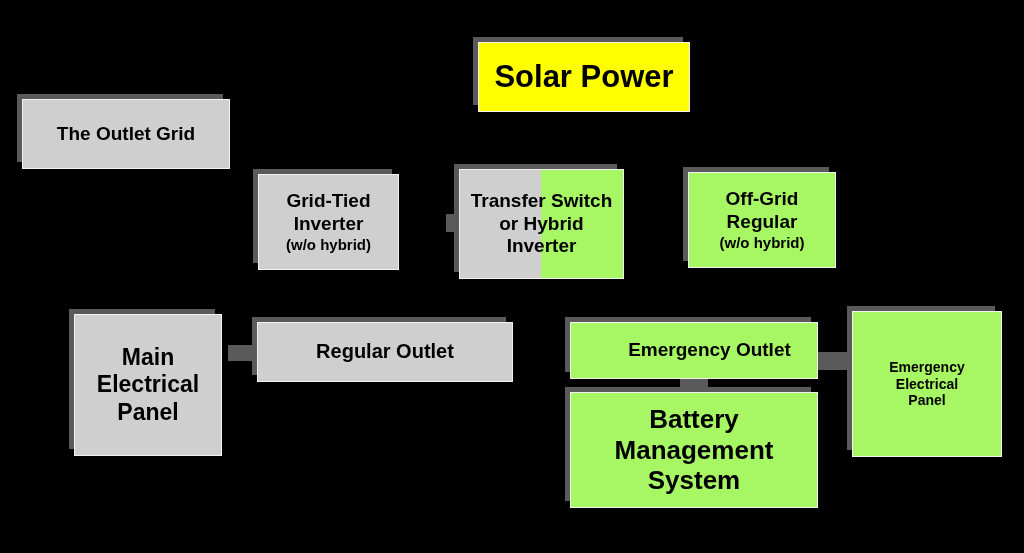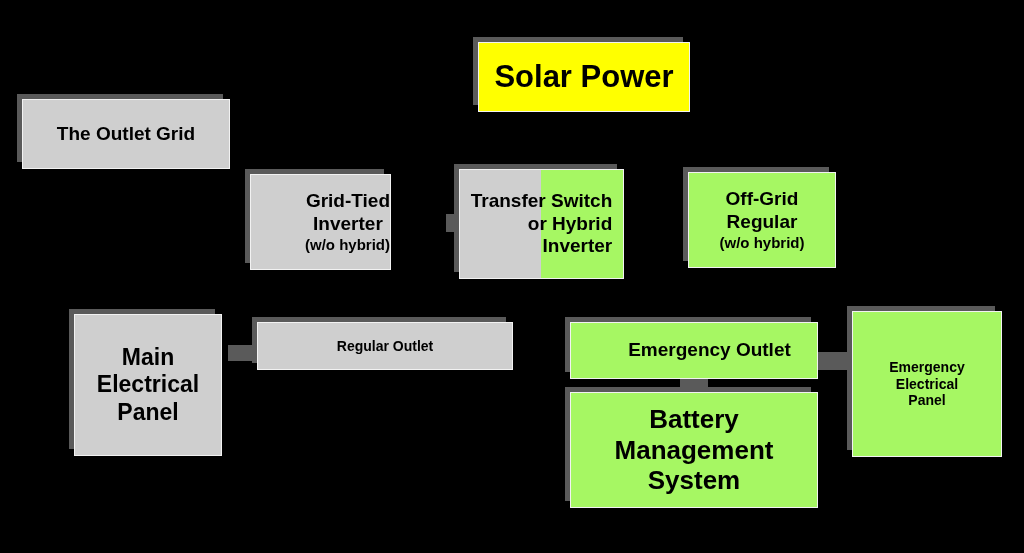--- a/index.html
+++ b/index.html
@@ -45,21 +45,20 @@
     margin-top: 1px;
   }
 
   .fill-gray   { background: #cfcfcf; }
   .fill-green  { background: #a6f763; }
   .fill-yellow { background: #ffff00; margin-left: 44px; }
 
   
   .fill-split {
     background: linear-gradient(to right, #cfcfcf 0%, #cfcfcf 50%, #a6f763 50%, #a6f763 100%);
-    text-align: right;
   }
 
   
   .connector {
     position: absolute;
     background: #5a5a5a;
     z-index: 1;
   }
 </style>
 </head>
@@ -69,41 +68,41 @@
     <div class="connector" style="left: 228px; top: 345px; width: 32px; height: 16px;"></div>
     <div class="connector" style="left: 446px; top: 214px; width: 16px; height: 18px;"></div>
     <div class="connector" style="left: 680px; top: 376px; width: 28px; height: 18px;"></div>
     <div class="connector" style="left: 812px; top: 352px; width: 46px; height: 18px;"></div>
     <div class="node fill-yellow" style="left: 434px; top: 42px; width: 212px; height: 70px; font-size: 31px;">
       <span class="title">Solar Power</span>
     </div>
     <div class="node fill-gray" style="left: 22px; top: 99px; width: 208px; height: 70px; font-size: 19px;">
       <span class="title">The Outlet Grid</span>
     </div>
-    <div class="node fill-gray" style="left: 250px; top: 174px; width: 141px; height: 96px; font-size: 19px; align-items: flex-end;">
+    <div class="node fill-gray" style="left: 258px; top: 174px; width: 141px; height: 96px; font-size: 19px;">
       <span class="title">Grid-Tied
 Inverter</span>
       <span class="sub">(w/o hybrid)</span>
     </div>
     <div class="node fill-split" style="left: 459px; top: 169px; width: 165px; height: 110px; font-size: 19px;">
       <span class="title">Transfer Switch
 or Hybrid
 Inverter</span>
     </div>
     <div class="node fill-green" style="left: 688px; top: 172px; width: 148px; height: 96px; font-size: 19px;">
       <span class="title">Off-Grid
 Regular</span>
       <span class="sub">(w/o hybrid)</span>
     </div>
     <div class="node fill-gray" style="left: 74px; top: 314px; width: 148px; height: 142px; font-size: 23px;">
       <span class="title">Main
 Electrical
 Panel</span>
     </div>
-    <div class="node fill-gray" style="left: 257px; top: 322px; width: 256px; height: 48px; font-size: 14px;">
+    <div class="node fill-gray" style="left: 257px; top: 322px; width: 256px; height: 60px; font-size: 20px;">
       <span class="title">Regular Outlet</span>
     </div>
     <div class="node fill-green" style="left: 570px; top: 322px; width: 248px; height: 57px; font-size: 19px; padding-left: 31px;">
       <span class="title">Emergency Outlet</span>
     </div>
     <div class="node fill-green" style="left: 570px; top: 392px; width: 248px; height: 116px; font-size: 26px;">
       <span class="title">Battery
 Management
 System</span>
     </div>

